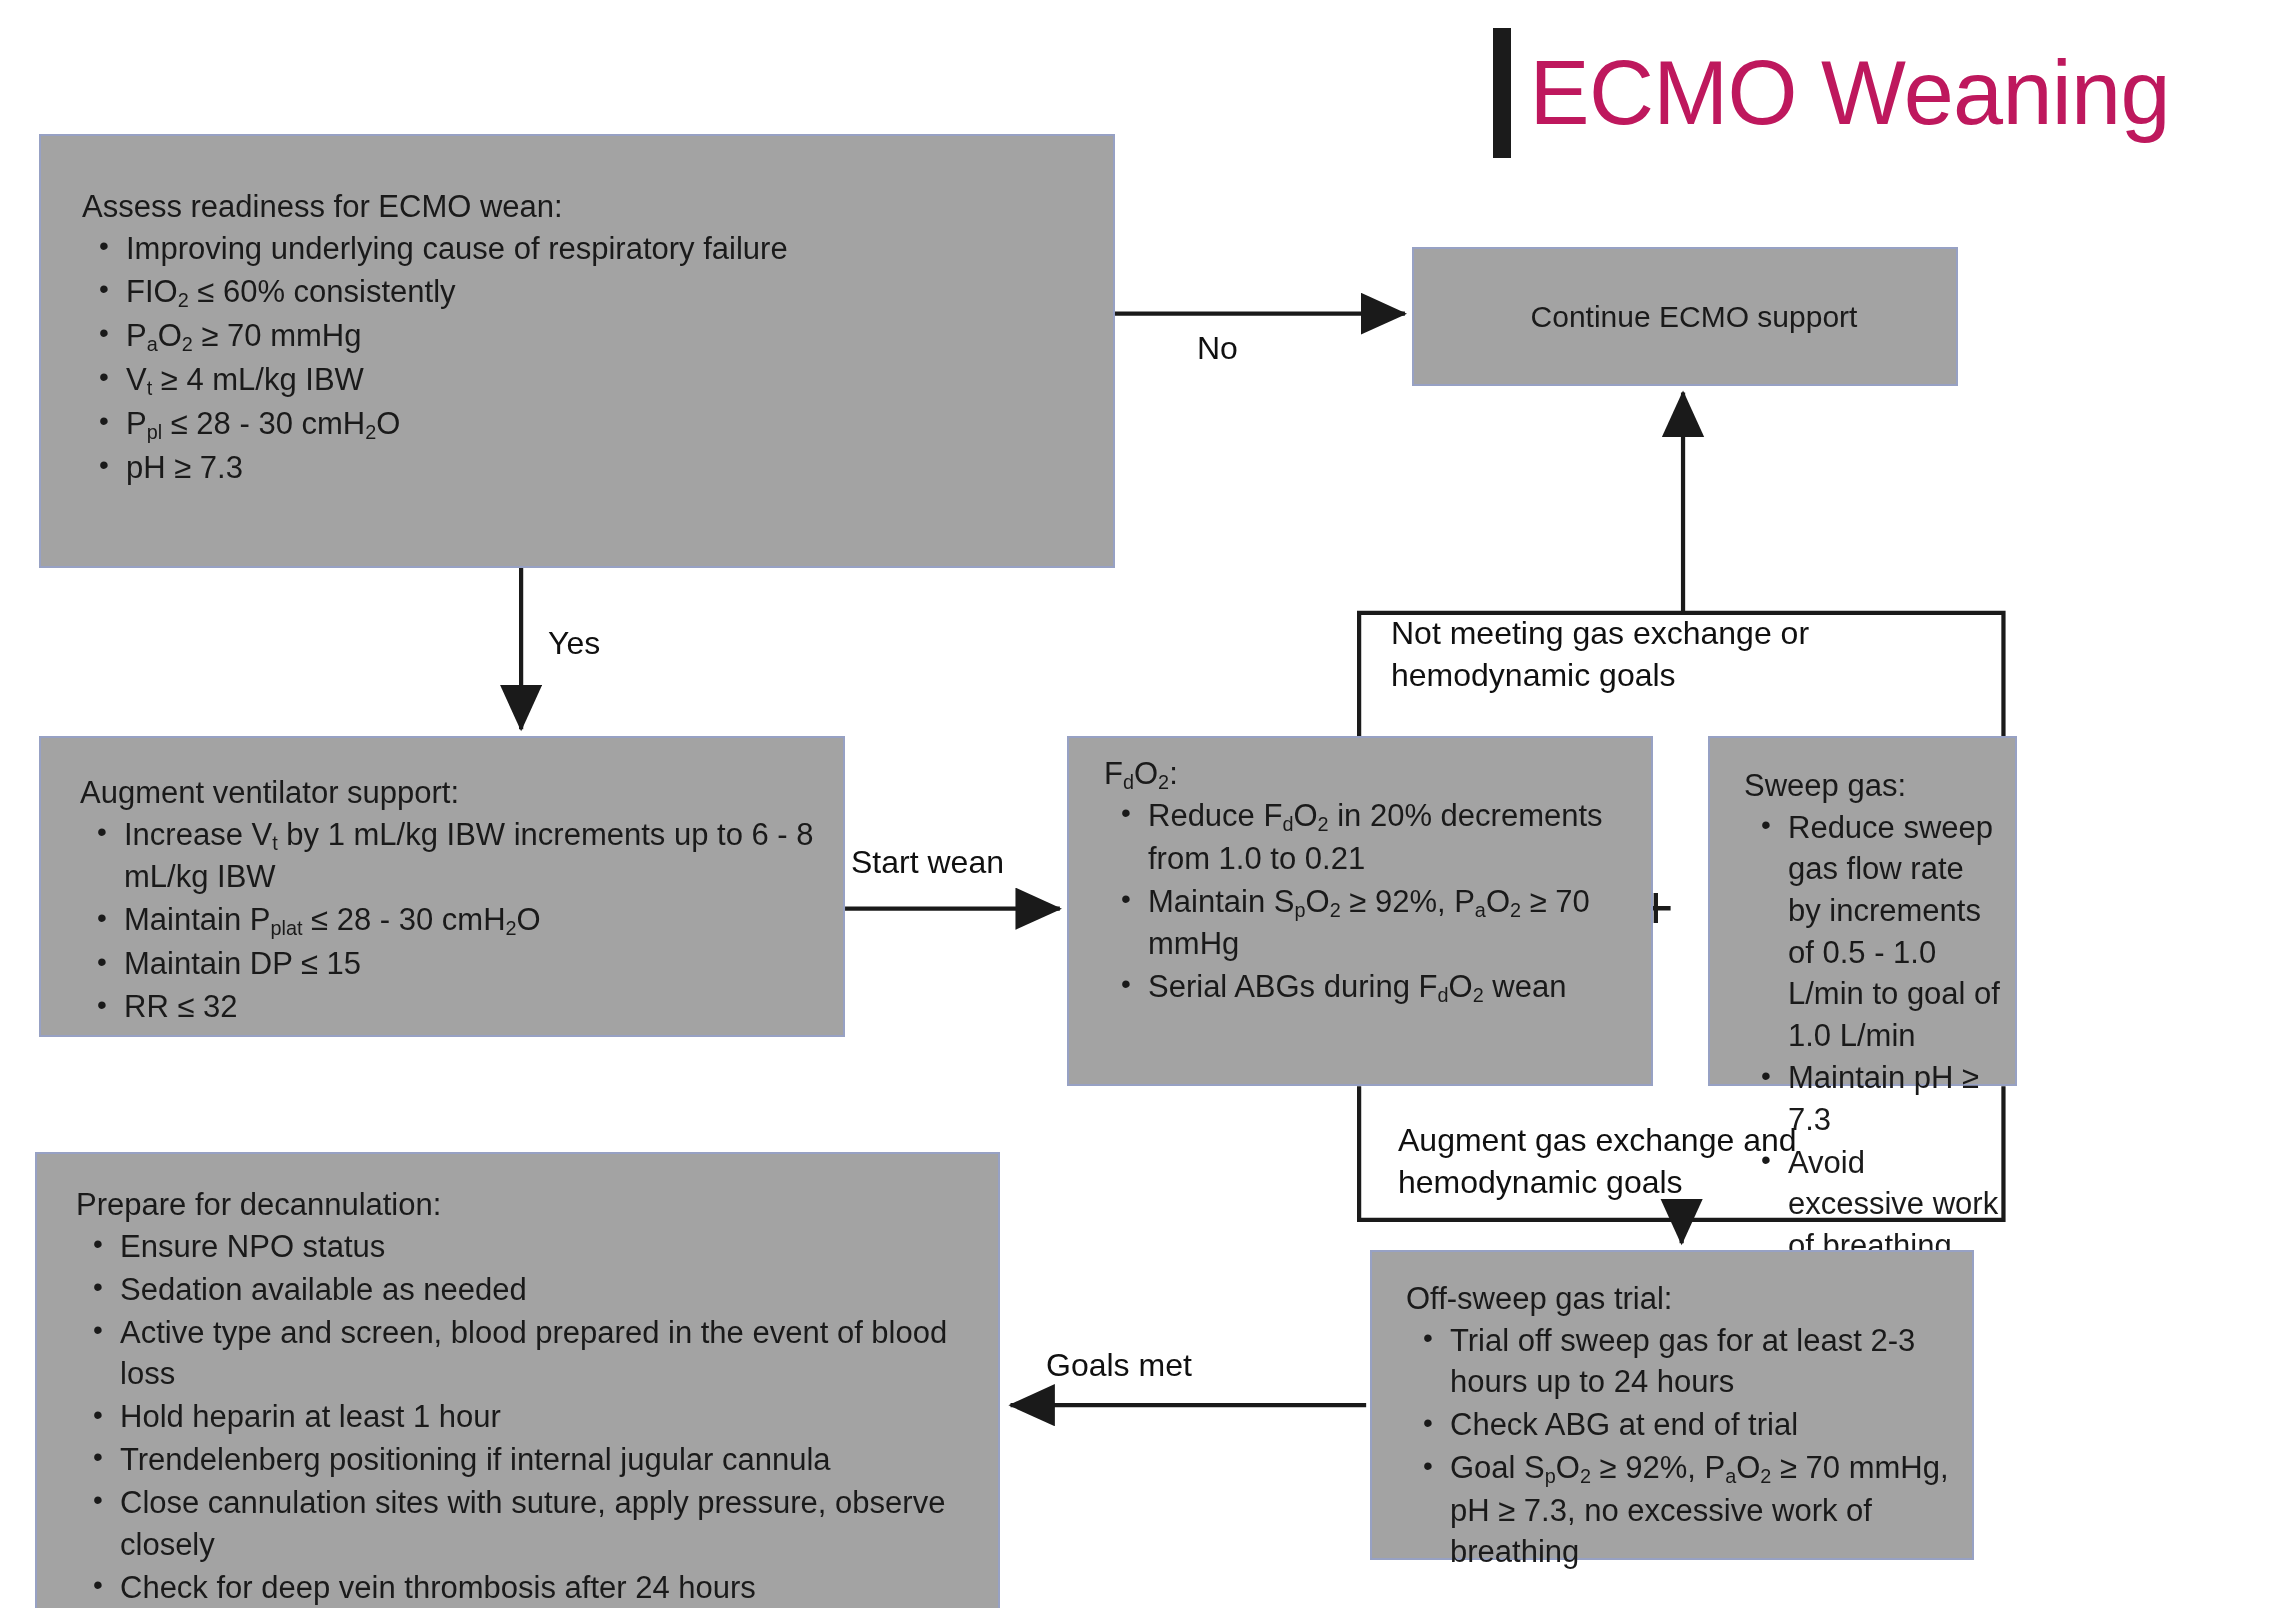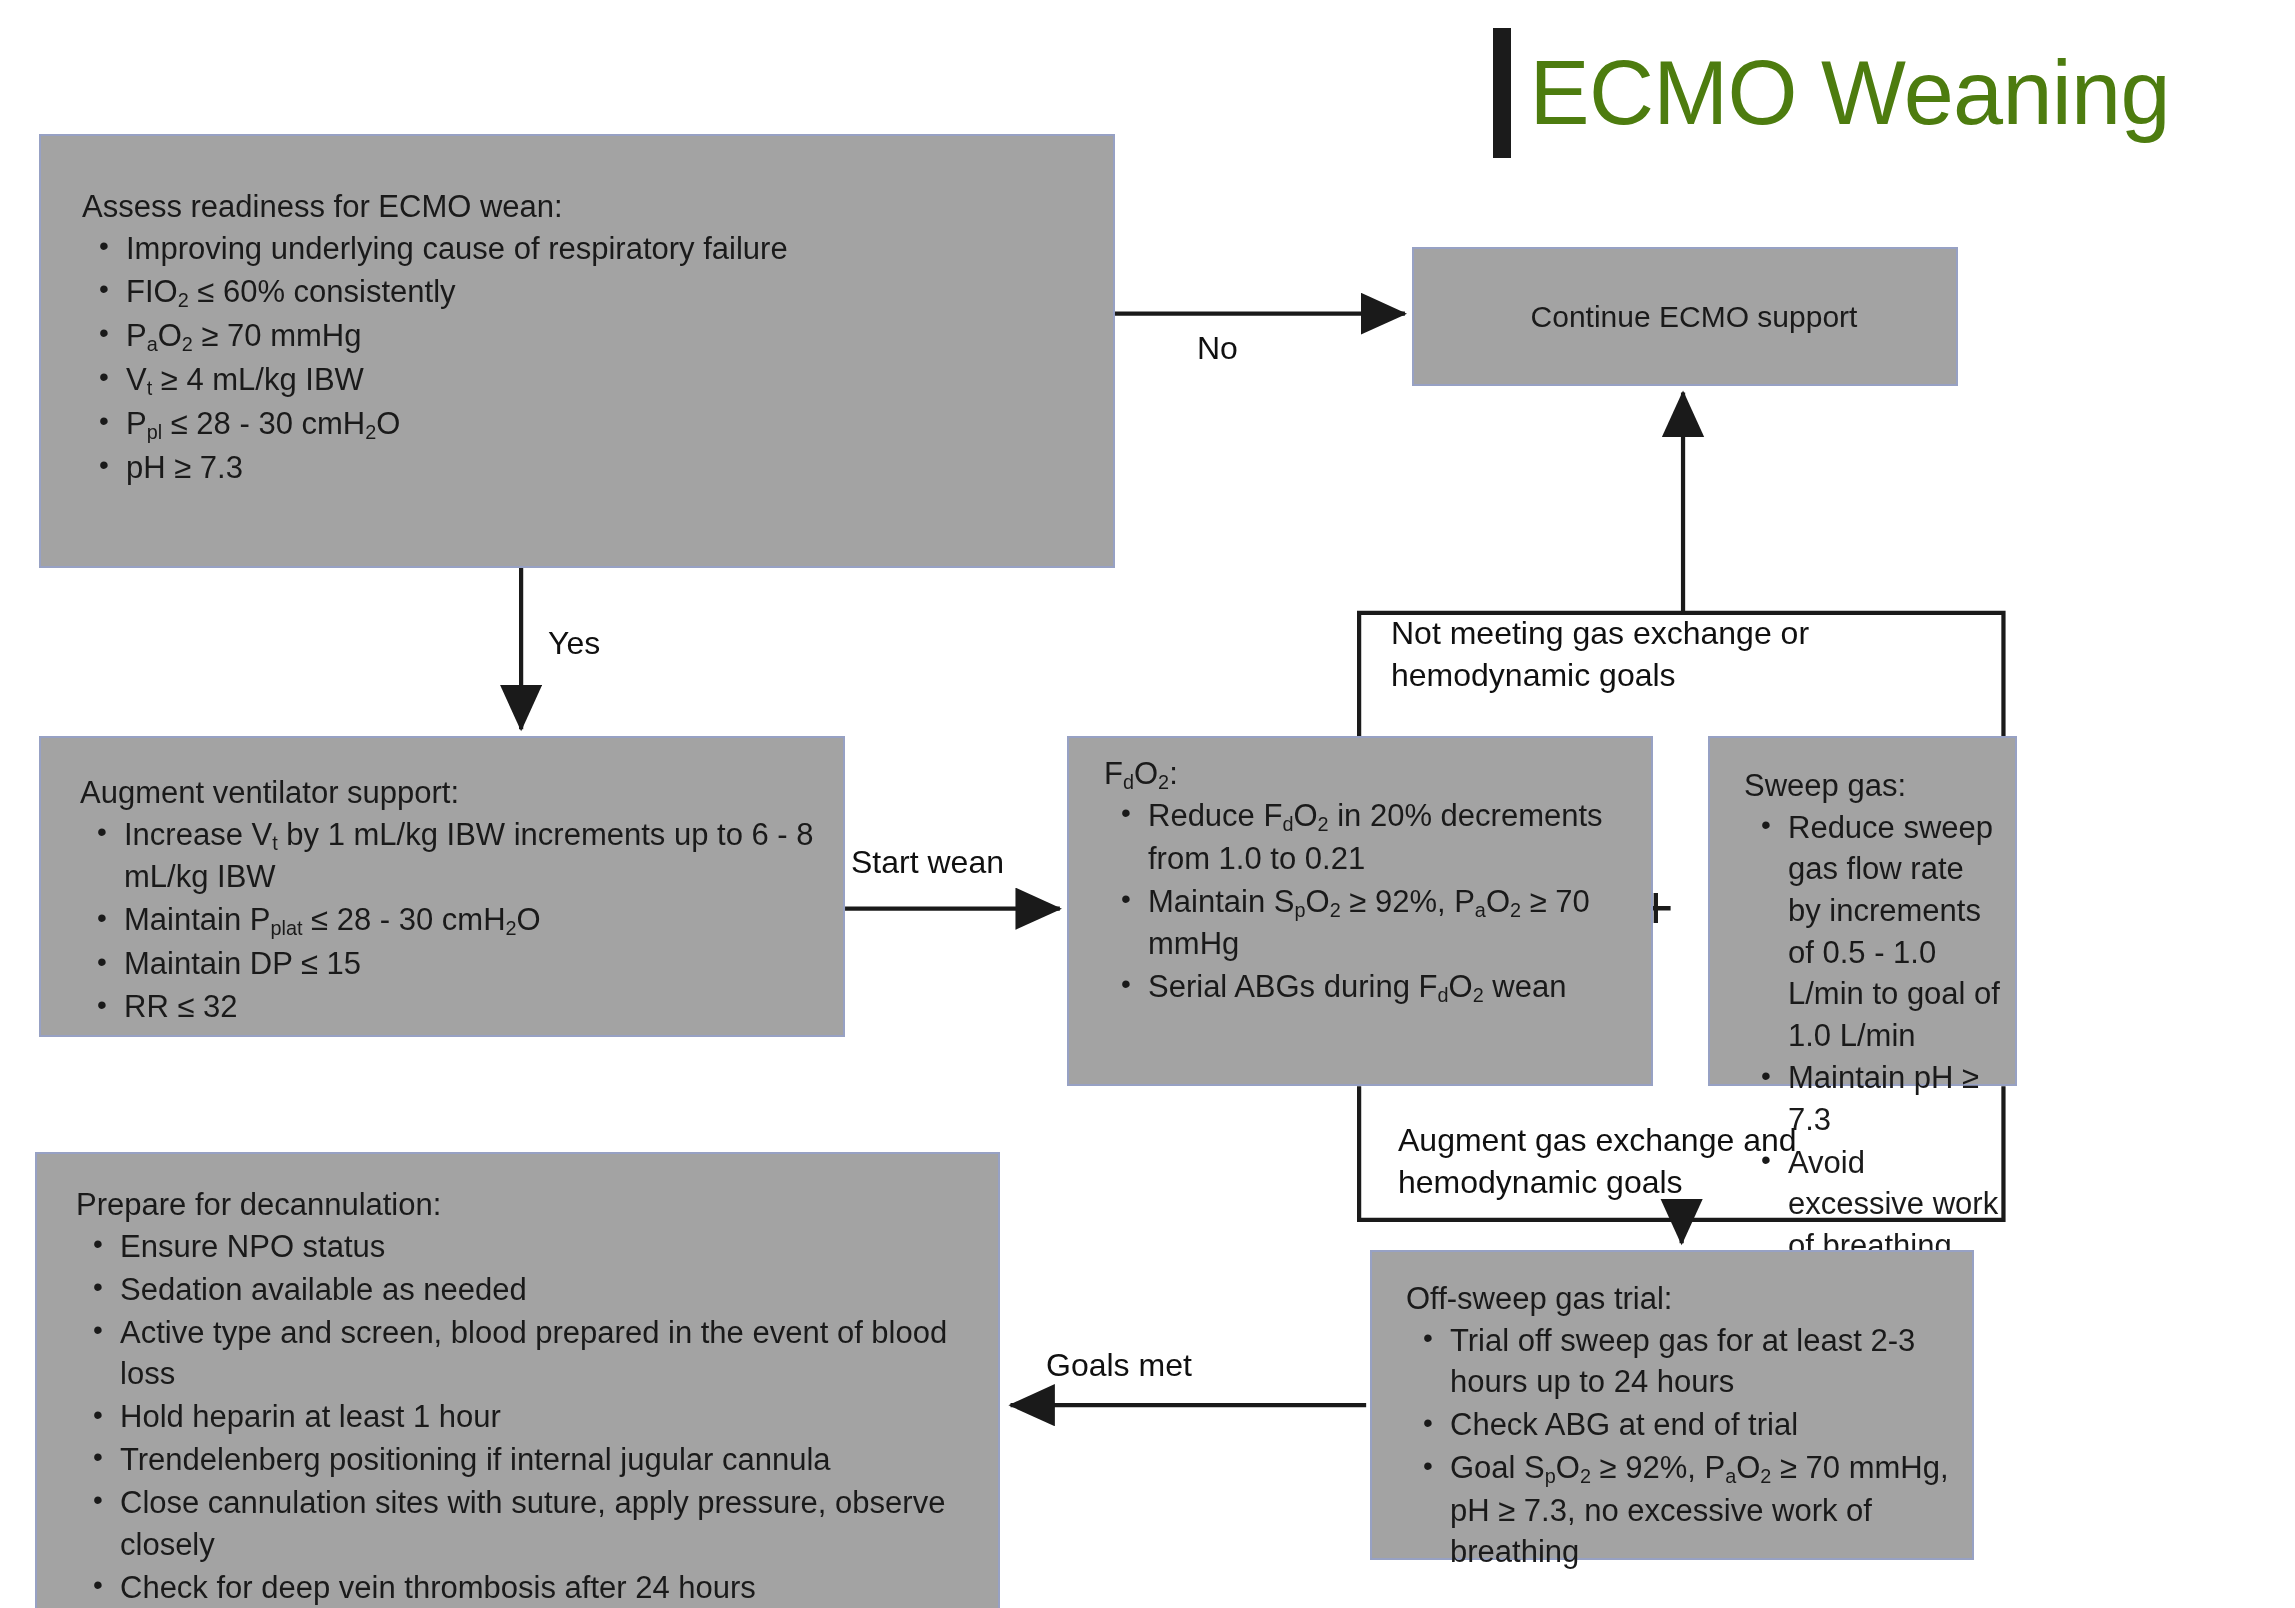--- a/index.html
+++ b/index.html
@@ -4,21 +4,21 @@
 <style>
   html,body{margin:0;padding:0;background:#ffffff;}
   body{width:2295px;height:1609px;position:relative;overflow:hidden;
        font-family:"Liberation Sans","DejaVu Sans",sans-serif;color:#1a1a1a;}
 
   .canvas{position:absolute;left:0;top:0;width:2295px;height:1609px;}
 
   
   #title-wrap{position:absolute;left:1493px;top:28px;display:flex;align-items:center;}
   #title-bar{width:18.3px;height:130px;background:#1b1b1b;margin-right:18.3px;}
-  #title-text{font-size:90px;line-height:1;color:#4d7c0f;letter-spacing:-0.7px;white-space:nowrap;}
+  #title-text{font-size:90px;line-height:1;color:#be185d;letter-spacing:-0.7px;white-space:nowrap;}
 
   
   .node{position:absolute;background:#a3a3a3;border:2.8px solid #97a1c4;box-sizing:border-box;}
   .node .inner{padding:0;}
   .node-title{font-size:31px;line-height:1.32;margin:0;}
   .node ul{margin:0;padding:0 0 0 44px;list-style:none;}
   .node li{font-size:31px;line-height:1.34;position:relative;margin:0 0 1.4px 0;}
   .node li:before{content:"\2022";position:absolute;left:-27px;top:-0.7px;font-size:28px;}
   sub{font-size:0.64em;vertical-align:-0.25em;}
 

